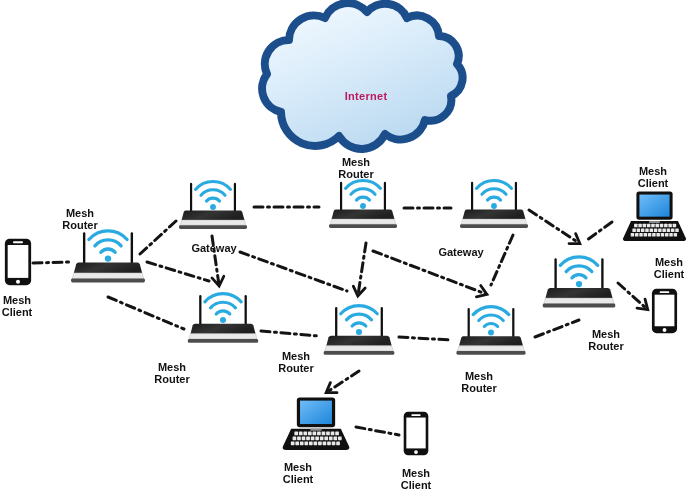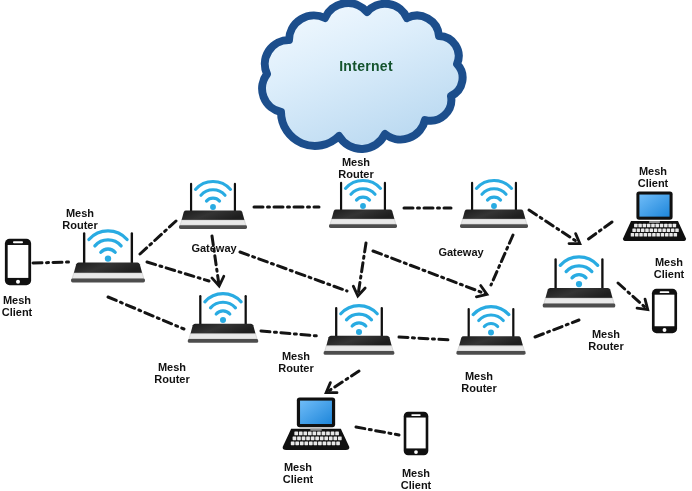--- a/index.html
+++ b/index.html
@@ -11,22 +11,22 @@
   #edges-layer{pointer-events:none;}
   .node{position:absolute;}
   .node svg{display:block;width:100%;height:100%;}
   .nlabel{
     position:absolute;transform:translateX(-50%);text-align:center;
     font-weight:bold;font-size:11px;line-height:12px;color:#121212;white-space:nowrap;
   }
   .cloud-wrap{position:absolute;}
   .cloud-wrap svg{display:block;width:100%;height:100%;overflow:visible;}
   .cloud-label{
-    position:absolute;transform:translateX(-50%);font-weight:bold;font-size:14px;
-    letter-spacing:.3px;color:#14532d;white-space:nowrap;
+    position:absolute;transform:translateX(-50%);font-weight:bold;font-size:11px;
+    letter-spacing:.3px;color:#be185d;white-space:nowrap;margin-top:32px;
   }
 </style>
 </head>
 <body>
 
 <div class="stage">
 
   <svg width="0" height="0" style="position:absolute" aria-hidden="true">
     <defs>
       <linearGradient id="cloudGrad" x1="0" y1="0" x2="0.55" y2="1">

